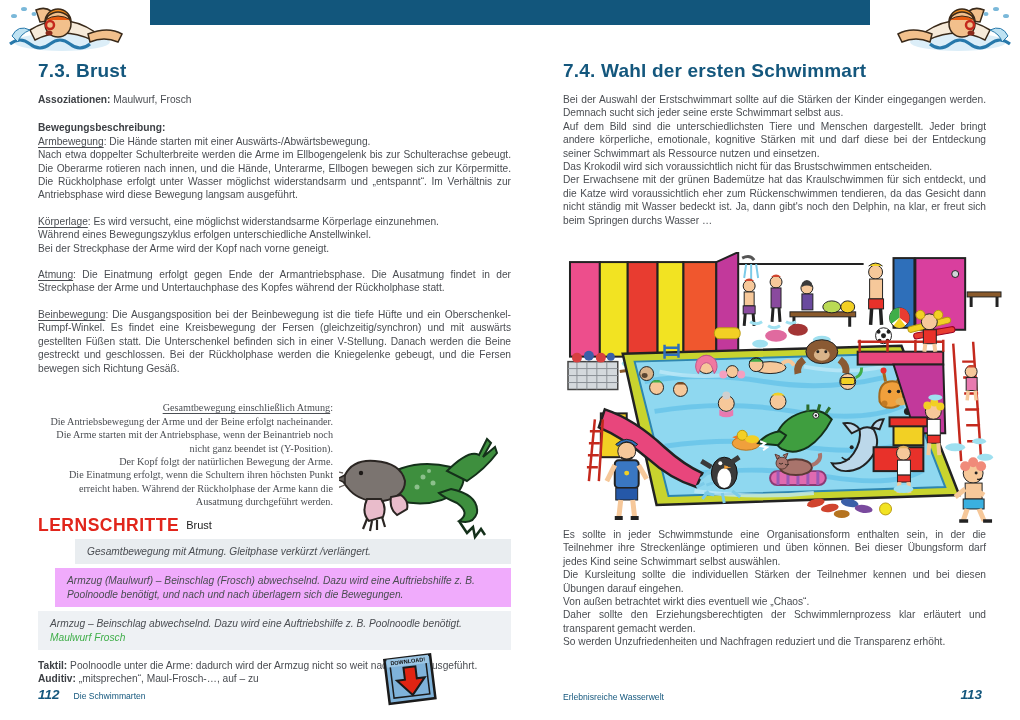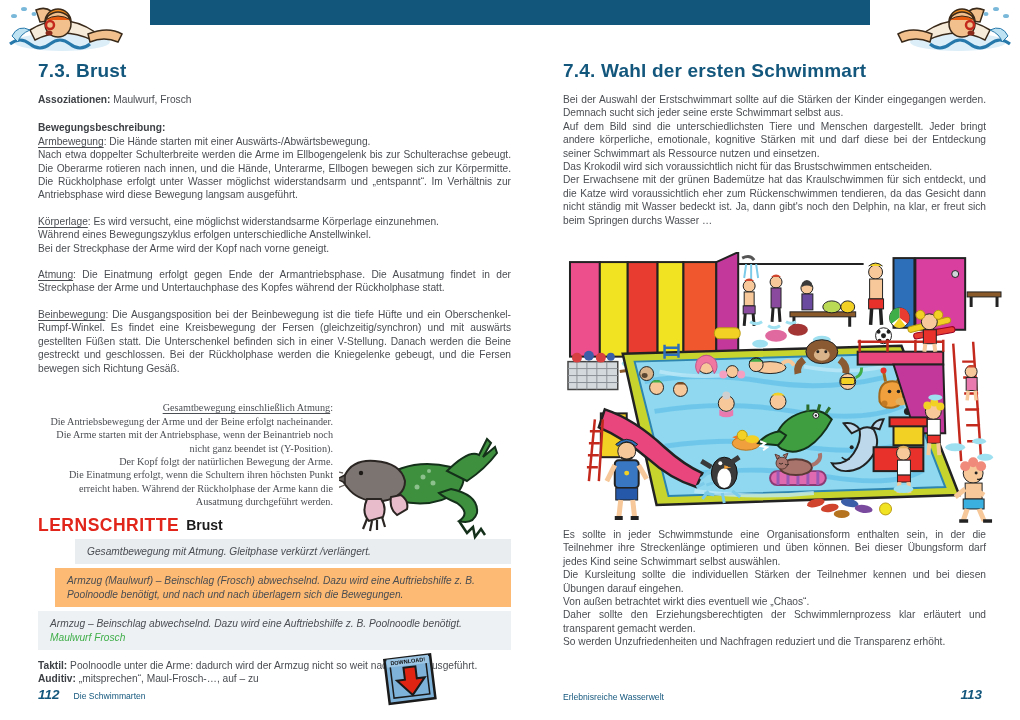--- a/index.html
+++ b/index.html
@@ -21,25 +21,25 @@
   b, .bold { font-weight:bold; color:#3d4045; }
   .ul { text-decoration:underline; text-underline-offset:2px; }
   .mb { margin-bottom:13px; }
   .assoz { margin-bottom:15px; }
 
   .gesamt { text-align:right;font-family:Liberation Serif, serif; }
   .frogwrap { float:right; width:172px; height:112px; margin:14px 0 2px 6px; }
 
   .lern { margin:10px 0 7px 0; display:flex; align-items:flex-end; gap:7px; }
   .lern .red { color:#e1251b; font-weight:bold; font-size:17.5px; letter-spacing:.5px; }
-  .lern .blk { color:#1c1c1c; font-weight:bold; font-size:14px; }
+  .lern .blk { color:#1c1c1c; font-weight:normal; font-size:11px; }
 
   .step { font-style:italic; color:#4a4d52; padding:6px 12px; margin-bottom:4px; text-align:left; }
   .step1 { margin-left:37px; background:#e9edf0; }
-  .step2 { margin-left:17px; background:#fdba74; }
+  .step2 { margin-left:17px; background:#f0abfc; }
   .step3 { margin-left:0;    background:#eef1f4; }
   .stepnote { color:#3fae49; font-style:italic; }
 
   .taktil { margin-top:9px; text-align:left; }
 
   .footer { position:absolute; color:#14577d; }
   .fnum { font-size:13.5px; font-weight:bold; font-style:italic; }
   .flabel { font-size:8.6px; font-weight:normal; }
   .footer-l { left:38px; top:687px; display:flex; align-items:baseline; gap:14px; }
   .footer-rl { left:563px; top:692px; }

